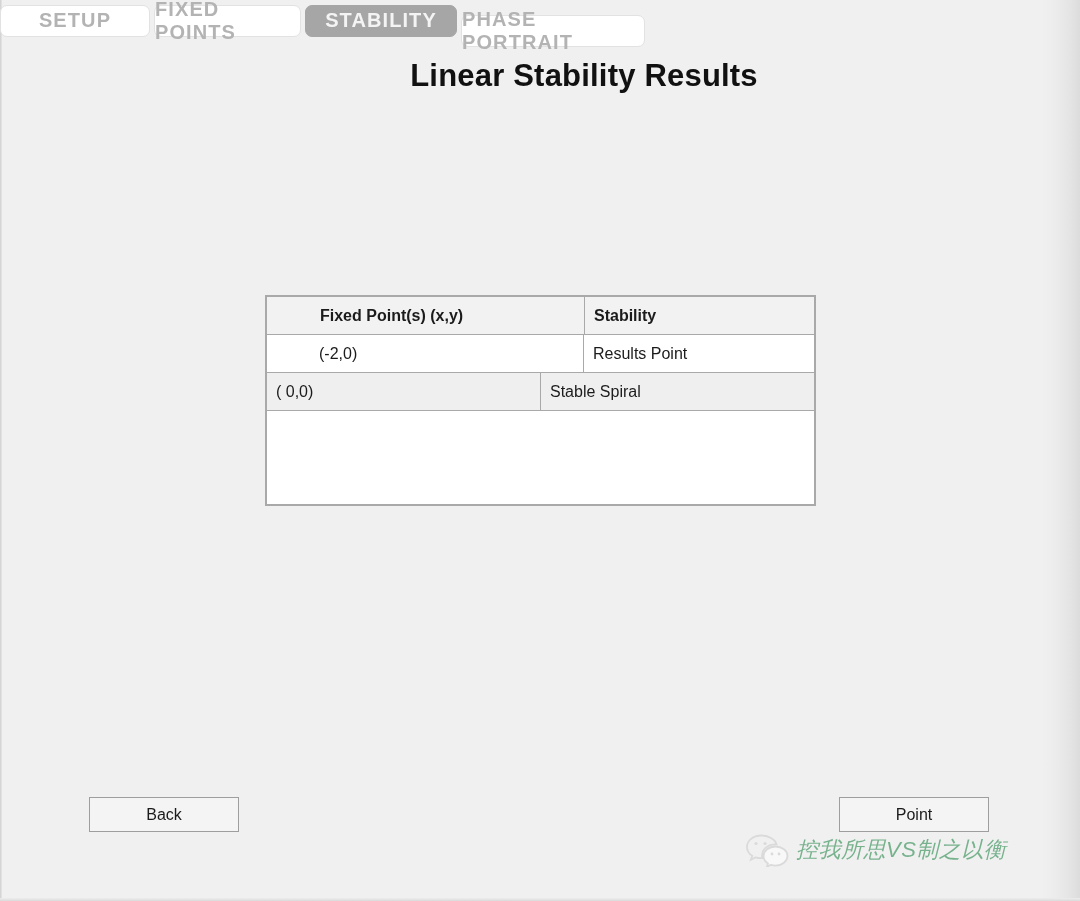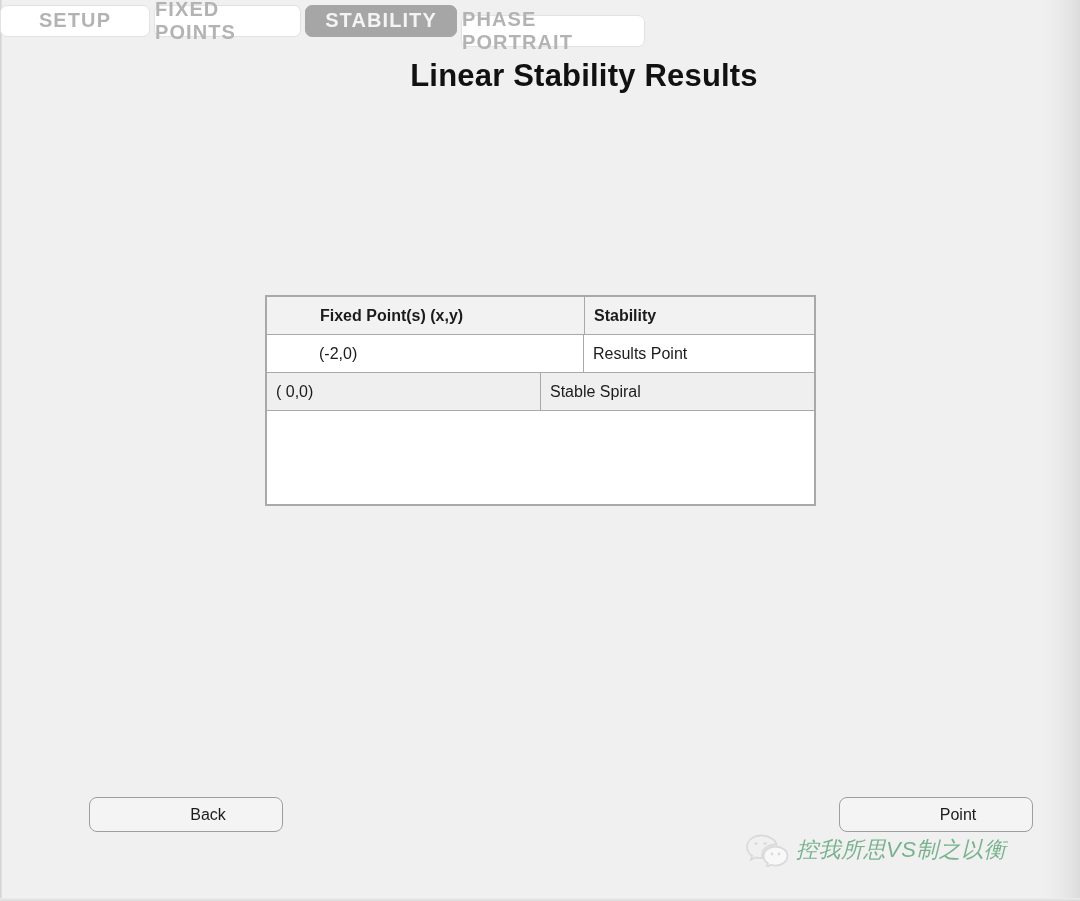--- a/index.html
+++ b/index.html
@@ -149,30 +149,29 @@
     background: #ffffff;
     height: 95px;
   }
 
   
   .nav-button {
     position: absolute;
     height: 33px;
     background: #f4f4f4;
     border: 1px solid #9e9e9e;
-    border-radius: 8px;
+    border-radius: 0;
     font-size: 16px;
     color: #1b1b1b;
     display: flex;
     align-items: center;
     justify-content: center;
     font-family: "Liberation Sans", sans-serif;
     cursor: default;
     user-select: none;
-    padding-left: 44px;
   }
   #back-button {
     left: 89px;
     top: 797px;
     width: 148px;
   }
   #next-button {
     left: 839px;
     top: 797px;
     width: 148px;

